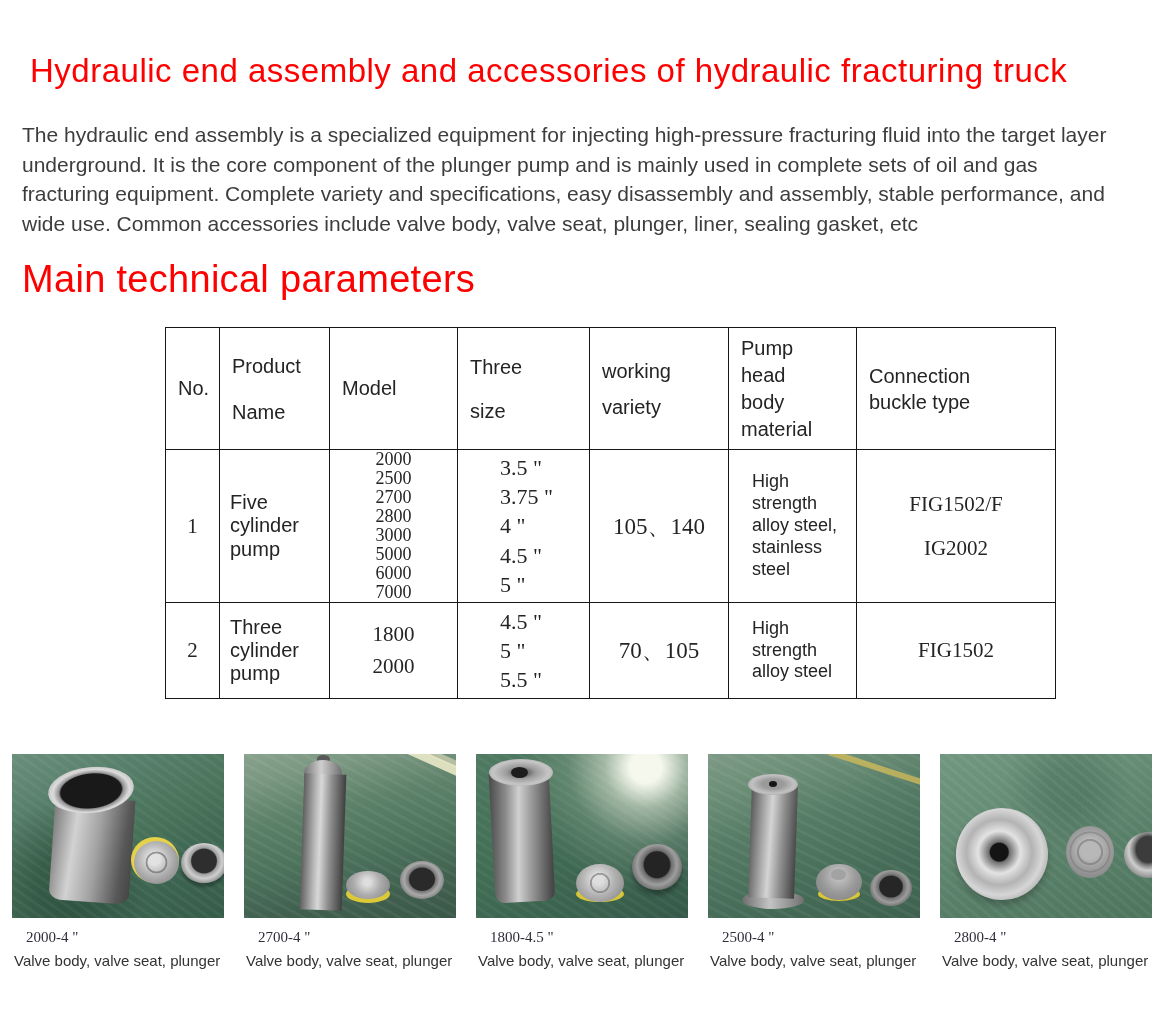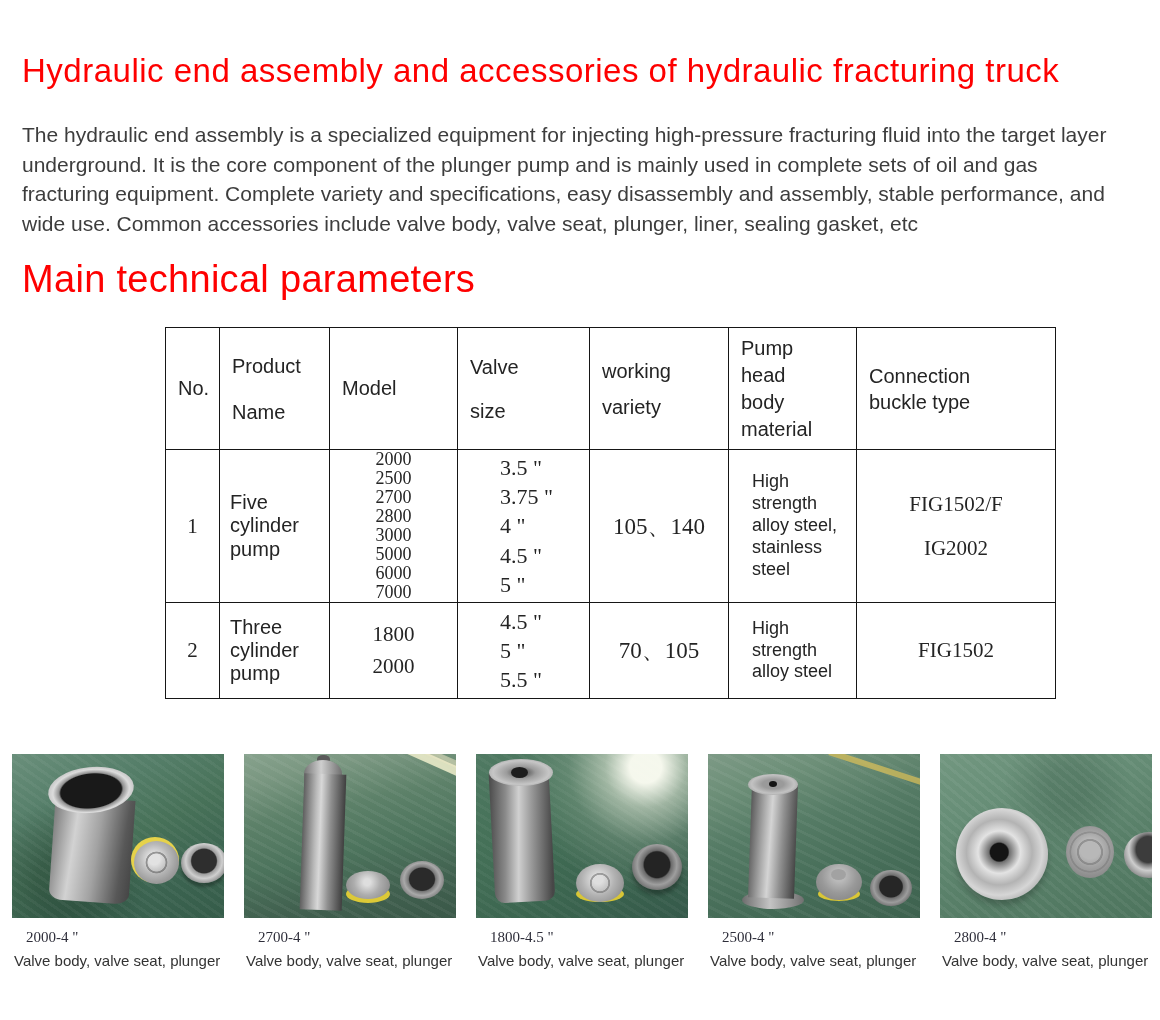--- a/index.html
+++ b/index.html
@@ -2,21 +2,21 @@
 <html><head>
 <meta charset="utf-8">
 <style>
   * { margin:0; padding:0; box-sizing:border-box; }
   html,body { width:1160px; height:1020px; background:#ffffff; overflow:hidden;
               font-family:"Liberation Sans", sans-serif; }
 
   .page { width:1160px; height:1020px; position:relative; }
 
   .title { color:#fe0000; font-size:33px; font-weight:400; letter-spacing:.5px;
-           margin:52px 0 0 22px; }
+           margin:52px 0 0 30px; }
   .desc  { color:#3d3d3d; font-size:21px; line-height:29.5px; width:1105px;
            margin:30px 0 0 22px; }
   .section-title { color:#fe0000; font-size:38px; font-weight:400; letter-spacing:.3px;
            margin:20px 0 0 22px; }
 
   
   table.params { border-collapse:collapse; margin:26px 0 0 165px; table-layout:fixed;
                  width:890px; color:#242424; }
   table.params th, table.params td { border:1.5px solid #161616; vertical-align:middle; }
   table.params th { font-weight:400; font-size:20px; text-align:left; padding-left:12px;
@@ -170,21 +170,21 @@
       <col class="col-press">
         <col class="col-mat">
         <col class="col-conn">
     </colgroup>
     <thead>
       <tr class="head-row">
         <th class="th-no">No.</th>
         <th class="th-product">Product
 Name</th>
         <th class="th-model">Model</th>
-        <th class="th-piston">Valve
+        <th class="th-piston">Three
 size</th>
         <th class="th-pressure">working
 variety</th>
         <th class="th-pump">Pump
 head
 body
 material</th>
         <th class="th-connection">Connection
 buckle type</th>
       </tr>

